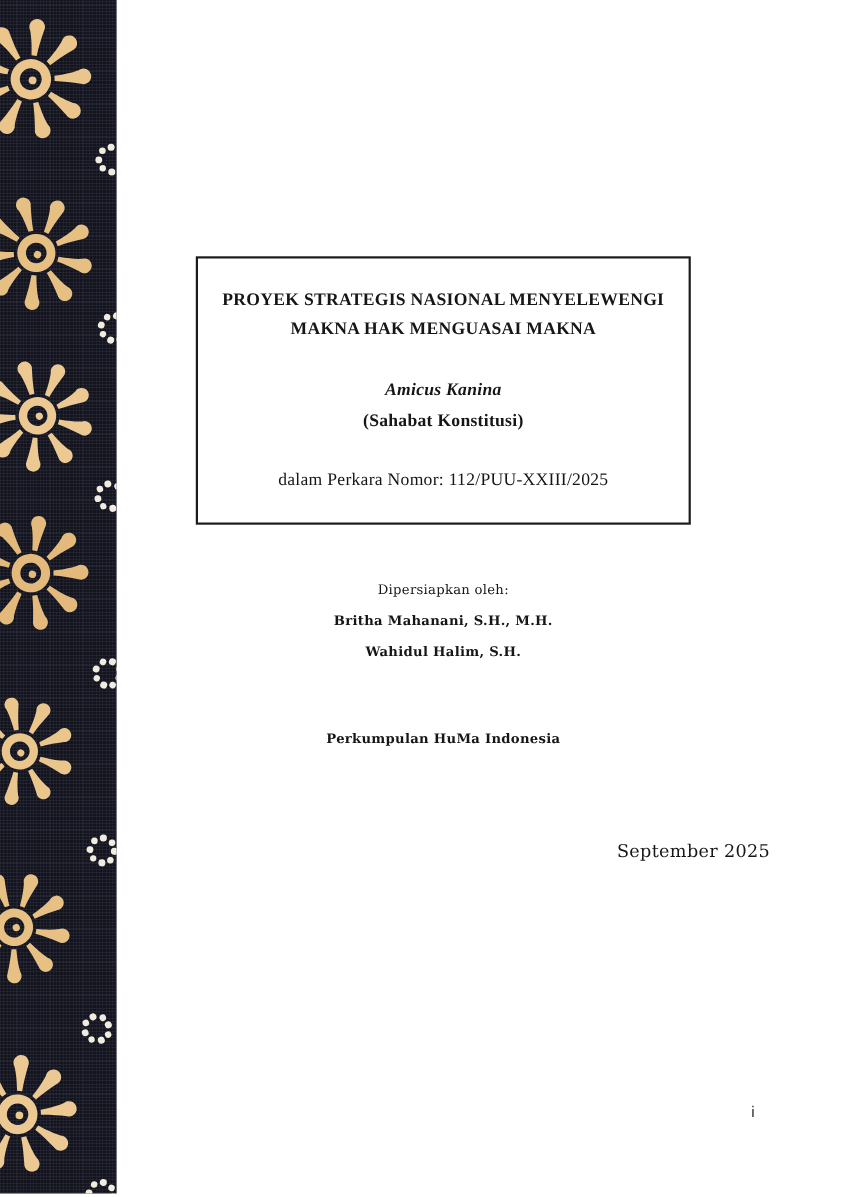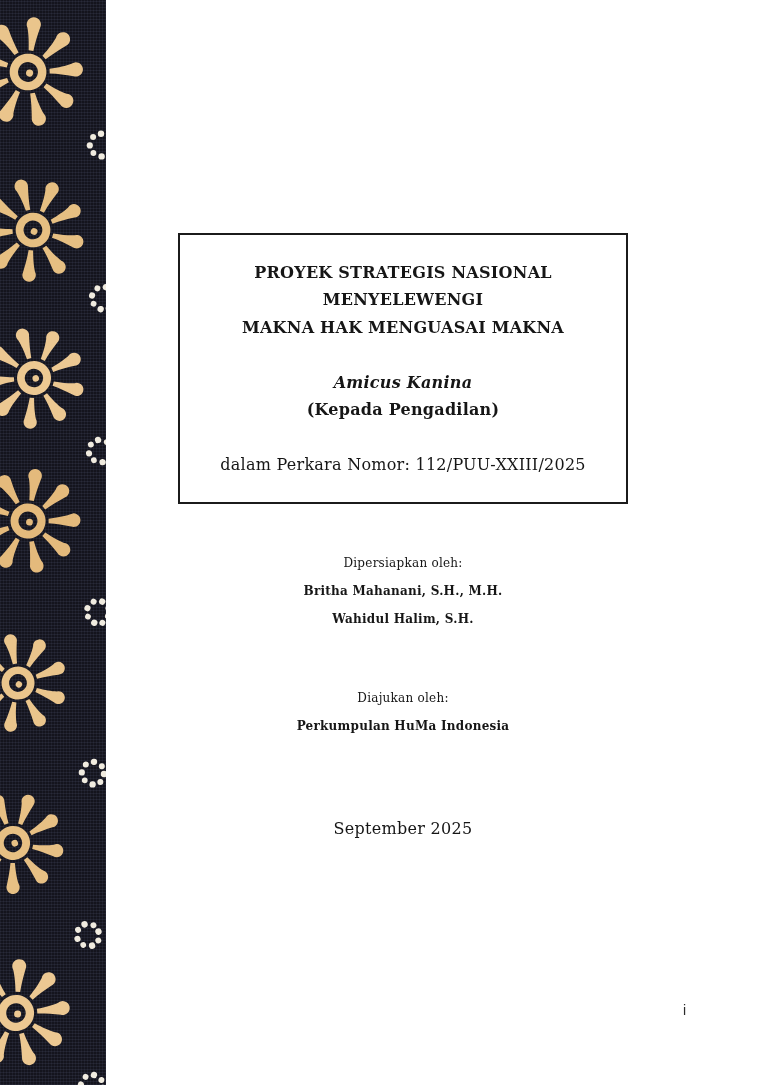--- a/index.html
+++ b/index.html
@@ -33,30 +33,30 @@
     text-align: center;
   }
   .title-box {
     box-sizing: border-box;
     width: 450px;
     margin: 233px auto 0 auto;
     border: 2px solid #1b1b1b;
     padding: 24px 8px;
     background: #ffffff;
   }
-  .box-line  { font-size: 16px;   line-height: 27.4px; letter-spacing: 0.25px; }
+  .box-line  { font-size: 16px;   line-height: 27.4px; letter-spacing: 0.25px; font-family: Liberation Serif, serif; }
   .bold      { font-weight: bold; }
   .italic    { font-style: italic; }
   .spacer    { height: 27.4px; }
 
   .prepared  { margin-top: 45px; }
   .submitted { margin-top: 51px; }
   .group-line { font-size: 12px; line-height: 28px; letter-spacing: 0.25px; }
 
-  .date-line { margin-top: 75px; font-size: 16px; line-height: 28px; letter-spacing: 0.3px; }
+  .date-line { margin-top: 75px; font-size: 16px; line-height: 28px; letter-spacing: 0.3px; text-align: right; }
 
   .page-number {
     position: absolute;
     top: 1002px; right: 14px;
     font-family: "Liberation Sans", "DejaVu Sans", sans-serif;
     font-size: 14px; line-height: 16px;
     color: #2a2a2a;
   }
 </style>
 </head>
@@ -114,33 +114,32 @@
     </svg>
   </div>
 
   <div class="content">
 
     <div class="title-box">
       <div class="box-line bold">PROYEK STRATEGIS NASIONAL MENYELEWENGI</div>
       <div class="box-line bold">MAKNA HAK MENGUASAI MAKNA</div>
       <div class="spacer"></div>
       <div class="box-line bold italic">Amicus Kanina</div>
-      <div class="box-line bold">(Kepada Pengadilan)</div>
+      <div class="box-line bold">(Sahabat Konstitusi)</div>
       <div class="spacer"></div>
       <div class="box-line">dalam Perkara Nomor: 112/PUU-XXIII/2025</div>
     </div>
 
     <div class="prepared">
       <div class="group-line">Dipersiapkan oleh:</div>
       <div class="group-line bold">Britha Mahanani, S.H., M.H.</div>
       <div class="group-line bold">Wahidul Halim, S.H.</div>
     </div>
 
     <div class="submitted">
-      <div class="group-line">Diajukan oleh:</div>
       <div class="group-line bold">Perkumpulan HuMa Indonesia</div>
     </div>
 
     <div class="date-line">September 2025</div>
 
     <div class="page-number">i</div>
   </div>
 
 </div>
 

